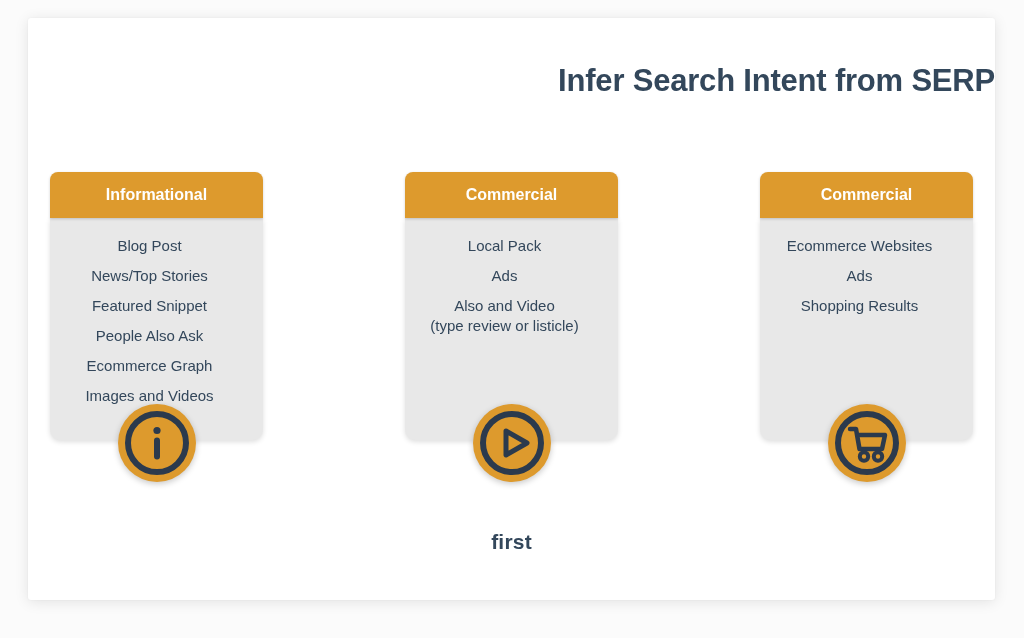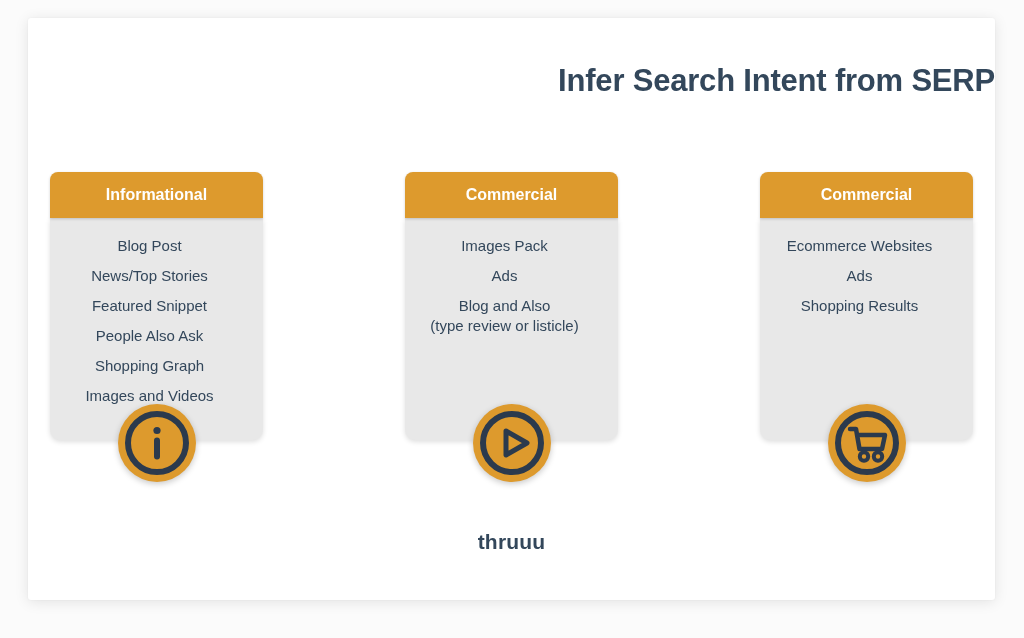--- a/index.html
+++ b/index.html
@@ -129,42 +129,42 @@
 
     <div class="card">
       <div class="card-header" style="background: rgb(221, 154, 45);">
         <span>Informational</span>
       </div>
       <div class="card-body">
         <div class="card-item"><span>Blog Post</span></div>
         <div class="card-item"><span>News/Top Stories</span></div>
         <div class="card-item"><span>Featured Snippet</span></div>
         <div class="card-item"><span>People Also Ask</span></div>
-        <div class="card-item"><span>Shopping Graph</span></div>
+        <div class="card-item"><span>Ecommerce Graph</span></div>
         <div class="card-item"><span>Images and Videos</span></div>
       </div>
       <div class="badge" style="background:#dd9a2d;">
         <svg width="70" height="70" viewBox="0 0 70 70" aria-hidden="true">
           <circle cx="35" cy="35" r="29" fill="none" stroke="#2b3a4d" stroke-width="6"></circle>
           <circle cx="35" cy="22.5" r="3.6" fill="#2b3a4d"></circle>
           <rect x="32" y="29.5" width="6" height="22" rx="3" fill="#2b3a4d"></rect>
         </svg>
       </div>
     </div>
 
 
     <div class="card">
       <div class="card-header" style="background: rgb(221, 154, 45);">
         <span>Commercial</span>
       </div>
       <div class="card-body">
-        <div class="card-item"><span>Images Pack</span></div>
+        <div class="card-item"><span>Local Pack</span></div>
         <div class="card-item"><span>Ads</span></div>
         <div class="card-item">
-          <span>Blog and Also</span>
+          <span>Also and Video</span>
           <span class="sub">(type review or listicle)</span>
         </div>
       </div>
       <div class="badge" style="background:#dd9a2d;">
         <svg width="70" height="70" viewBox="0 0 70 70" aria-hidden="true">
           <circle cx="35" cy="35" r="29" fill="none" stroke="#2b3a4d" stroke-width="6"></circle>
           <path d="M29 23 L50 35 L29 47 Z" fill="none" stroke="#2b3a4d" stroke-width="5" stroke-linejoin="round"></path>
         </svg>
       </div>
     </div>
@@ -183,15 +183,15 @@
           <circle cx="35" cy="35" r="29" fill="none" stroke="#2b3a4d" stroke-width="6"></circle>
           <path d="M18 21 L24 21 L27.5 41 L50 41 L53 27 L25.5 27" fill="none" stroke="#2b3a4d" stroke-width="4.5" stroke-linecap="round" stroke-linejoin="round"></path>
           <circle cx="32" cy="48.5" r="4.2" fill="none" stroke="#2b3a4d" stroke-width="4"></circle>
           <circle cx="46" cy="48.5" r="4.2" fill="none" stroke="#2b3a4d" stroke-width="4"></circle>
         </svg>
       </div>
     </div>
 
   </div>
 
-  <div class="brand">thruuu</div>
+  <div class="brand">first</div>
 
 </div>
 
 </body></html>

